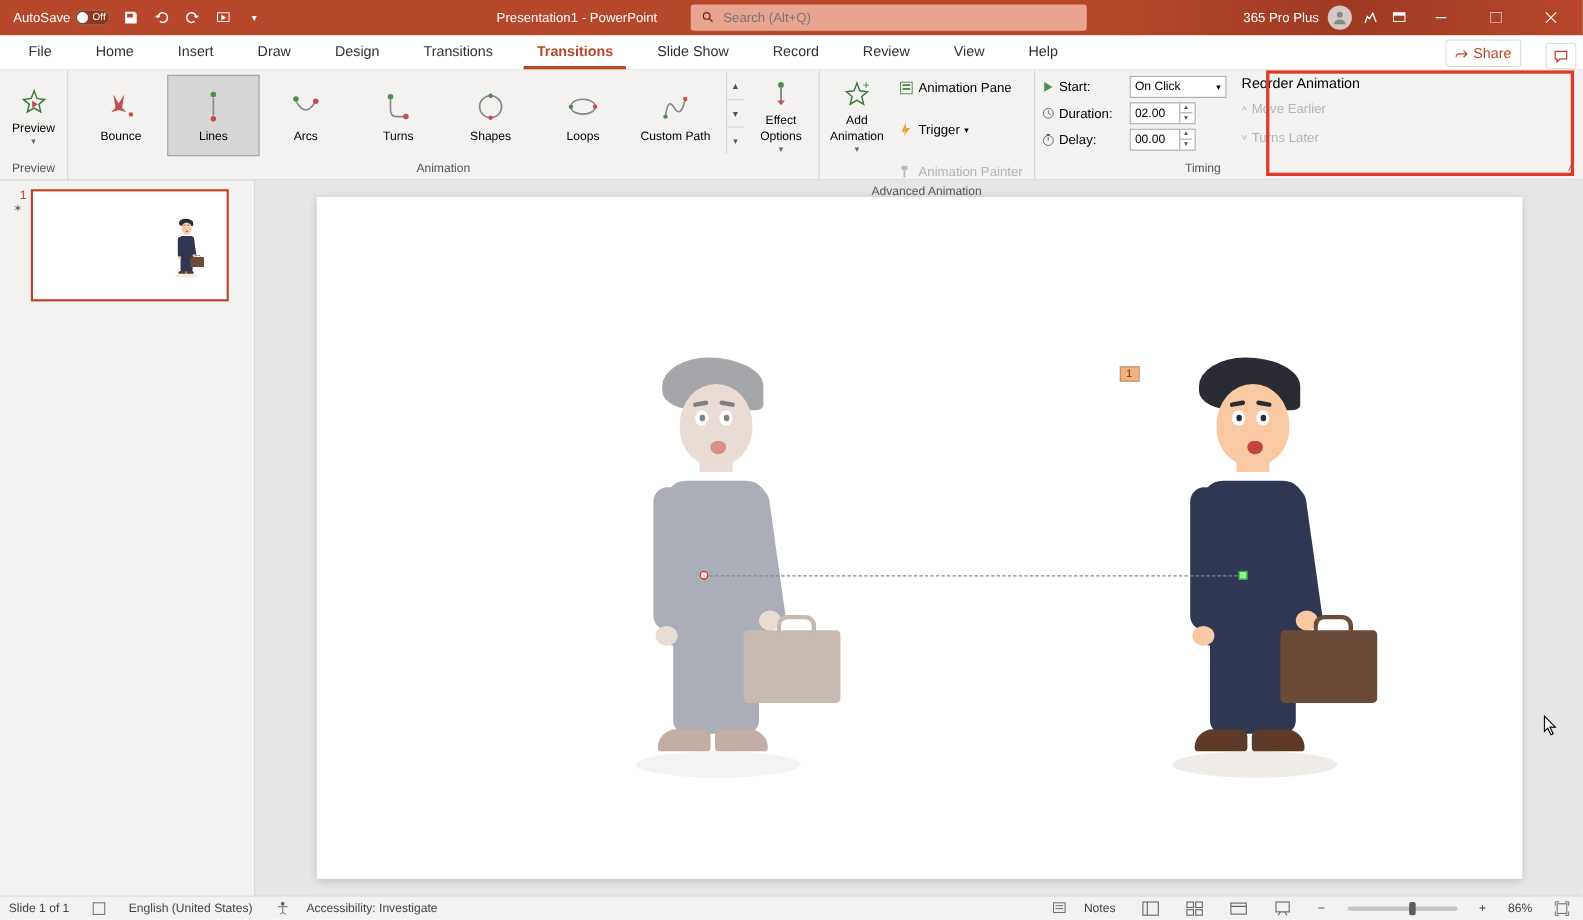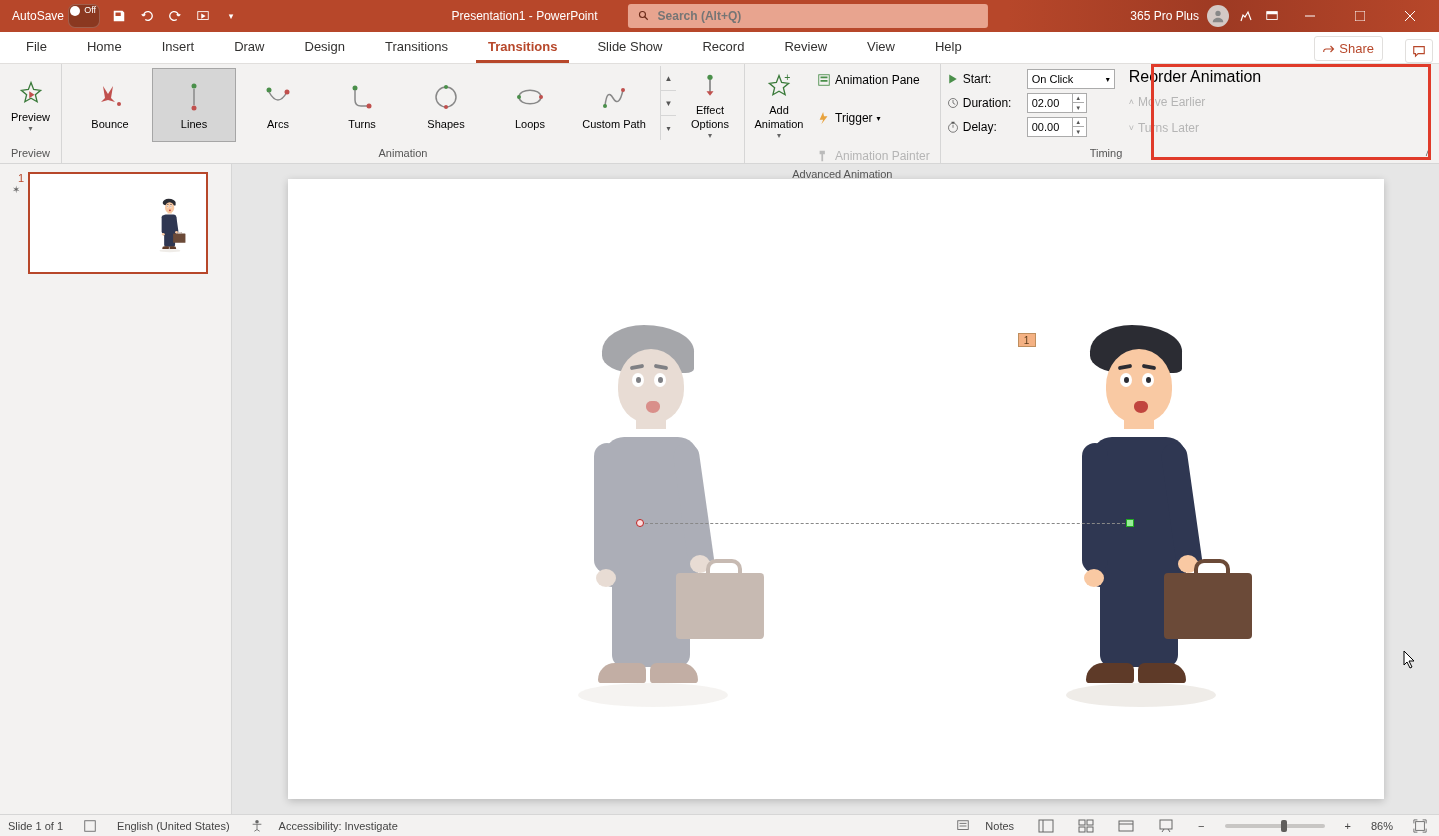--- a/index.html
+++ b/index.html
@@ -2,27 +2,27 @@
 <html><head>
 <meta charset="utf-8">
 <style>
 * { margin: 0; padding: 0; box-sizing: border-box; font-family: "Segoe UI", Tahoma, sans-serif; }
 body { background: #f3f2f1; width: 1439px; height: 836px; overflow: hidden; position: relative; }
 
 
 .titlebar { height: 32px; background: linear-gradient(to right, #b7472a 0%, #b7472a 70%, #9e3a23 85%, #b7472a 100%); display: flex; align-items: center; color: #fff; font-size: 12px; position: relative; }
 .titlebar .left { display: flex; align-items: center; gap: 10px; padding-left: 12px; }
 .autosave { display: flex; align-items: center; gap: 4px; }
-.autosave-toggle { width: 32px; height: 24px; background: #8a3820; border-radius: 7px; position: relative; border: 1px solid #fff3; }
+.autosave-toggle { width: 32px; height: 14px; background: #8a3820; border-radius: 7px; position: relative; border: 1px solid #fff3; }
 .autosave-toggle::after { content: ""; position: absolute; width: 10px; height: 10px; background: #fff; border-radius: 50%; left: 1px; top: 1px; }
 .autosave-off { font-size: 9px; position: absolute; right: 3px; top: 0; color: #fff; }
 .qat-icon { width: 18px; height: 18px; display: inline-flex; align-items: center; justify-content: center; cursor: pointer; }
 .title-center { position: absolute; left: 50%; transform: translateX(-50%); display: flex; align-items: center; gap: 30px; }
 .searchbox { width: 360px; height: 24px; background: #e8a48f; border-radius: 3px; display: flex; align-items: center; padding: 0 10px; gap: 8px; color: #6b2a18; }
-.searchbox input { background: transparent; border: none; outline: none; color: #6b2a18; font-size: 12px; flex: 1; font-weight: bold; }
+.searchbox input { background: transparent; border: none; outline: none; color: #6b2a18; font-size: 12px; flex: 1; }
 .titlebar .right { margin-left: auto; display: flex; align-items: center; gap: 8px; padding-right: 8px; }
 .user-avatar { width: 22px; height: 22px; background: #d4c9c5; border-radius: 50%; display: flex; align-items: center; justify-content: center; }
 .winbtn { width: 42px; height: 32px; display: flex; align-items: center; justify-content: center; cursor: pointer; }
 
 
 .menubar { height: 32px; background: #fff; display: flex; align-items: flex-end; padding-left: 14px; gap: 16px; border-bottom: 1px solid #e1dfdd; }
 .menu-tab { padding: 6px 12px; font-size: 13px; color: #323130; cursor: pointer; border-bottom: 3px solid transparent; }
 .menu-tab.active { color: #b7472a; border-bottom-color: #b7472a; font-weight: 600; }
 .menubar .spacer { flex: 1; }
 .share-btn { display: flex; align-items: center; gap: 4px; color: #b7472a; font-size: 13px; padding: 4px 8px; border: 1px solid #e1dfdd; border-radius: 3px; margin: 2px 6px; cursor: pointer; }
@@ -426,21 +426,21 @@
           <div class="timing-input">
             <input type="text" value="00.00" style="">
             <div class="spinbtns">
                 <span>▲</span>
                 <span>▼</span>
               </div>
           </div>
         </div>
       </div>
       <div class="reorder-col">
-        <div style="font-size:16px;padding:2px 4px;">Reorder Animation</div>
+        <div style="font-size:13px;padding:2px 4px;">Reorder Animation</div>
         <div class="small-row disabled">
           <span style="font-size:9px;">˄</span>
           <span>Move Earlier</span>
         </div>
         <div class="small-row disabled">
           <span style="font-size:9px;">˅</span>
           <span>Turns Later</span>
         </div>
       </div>
     </div>

